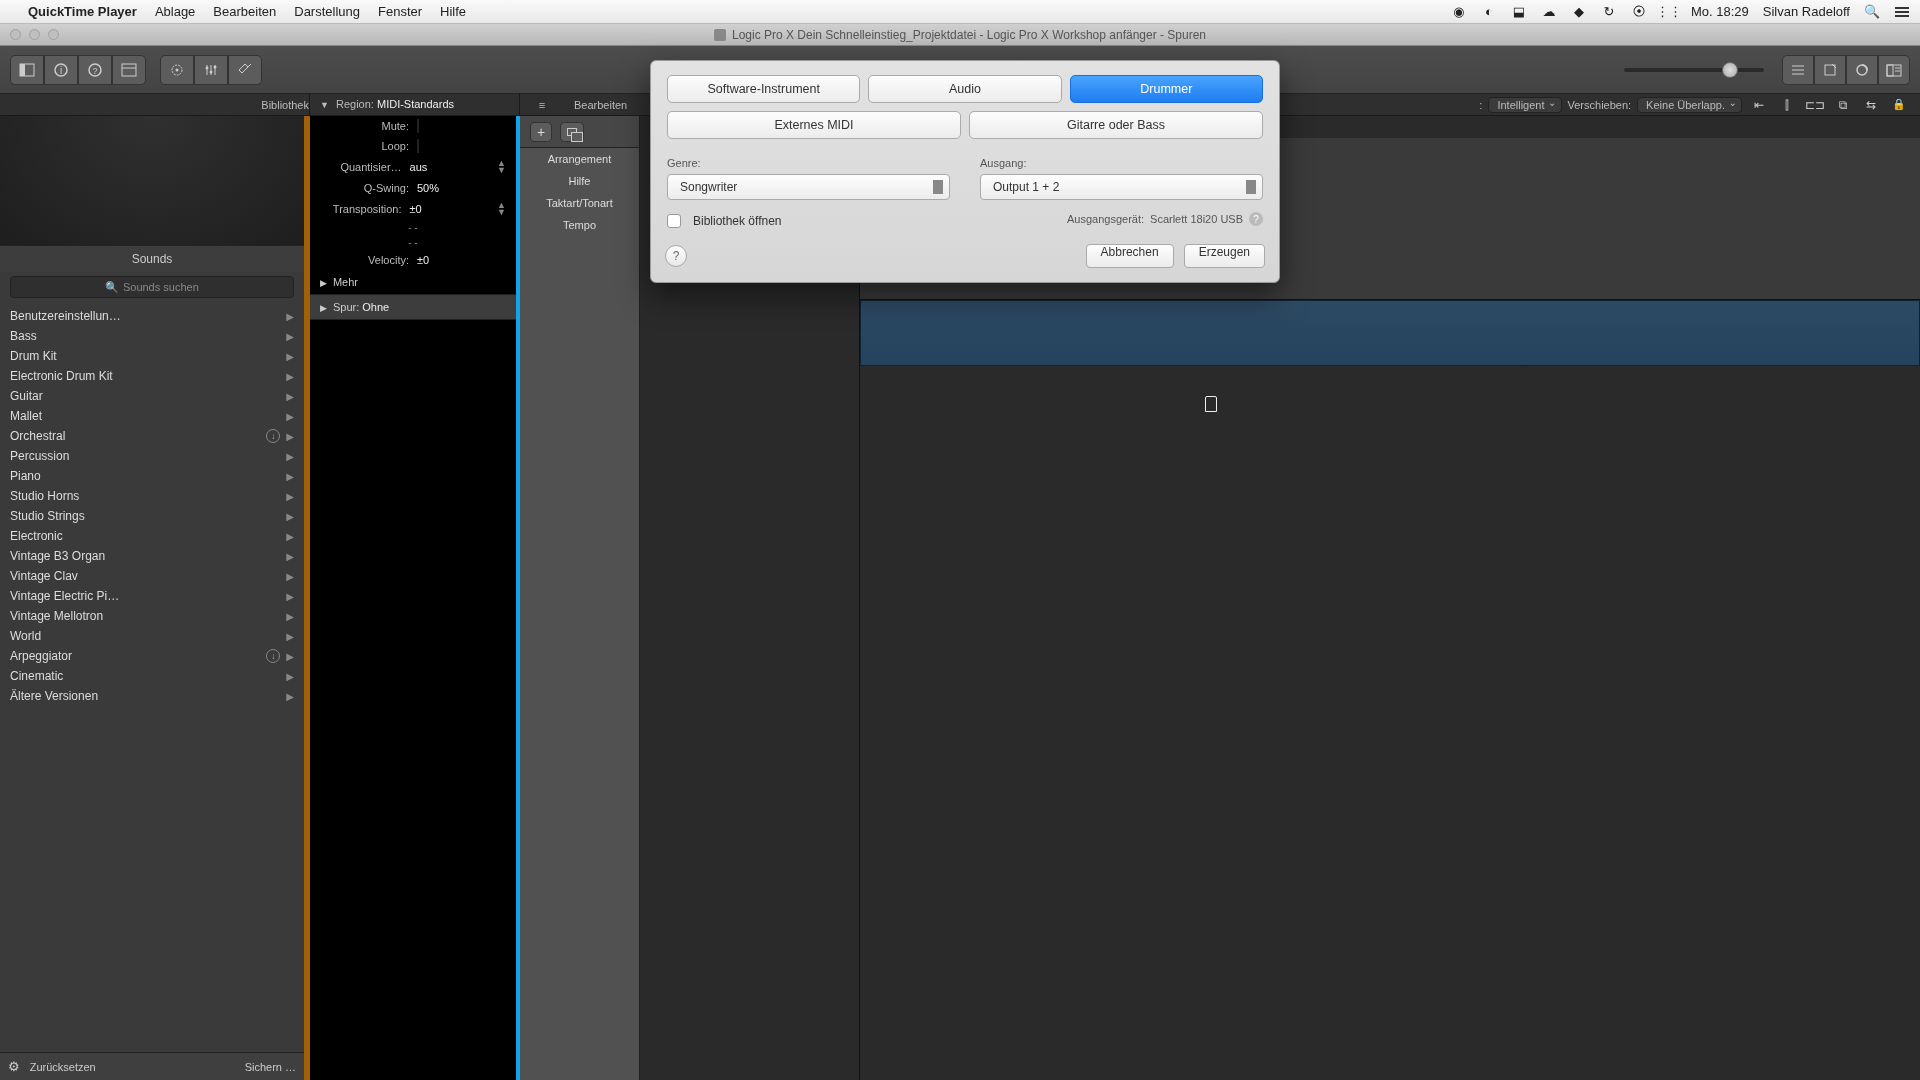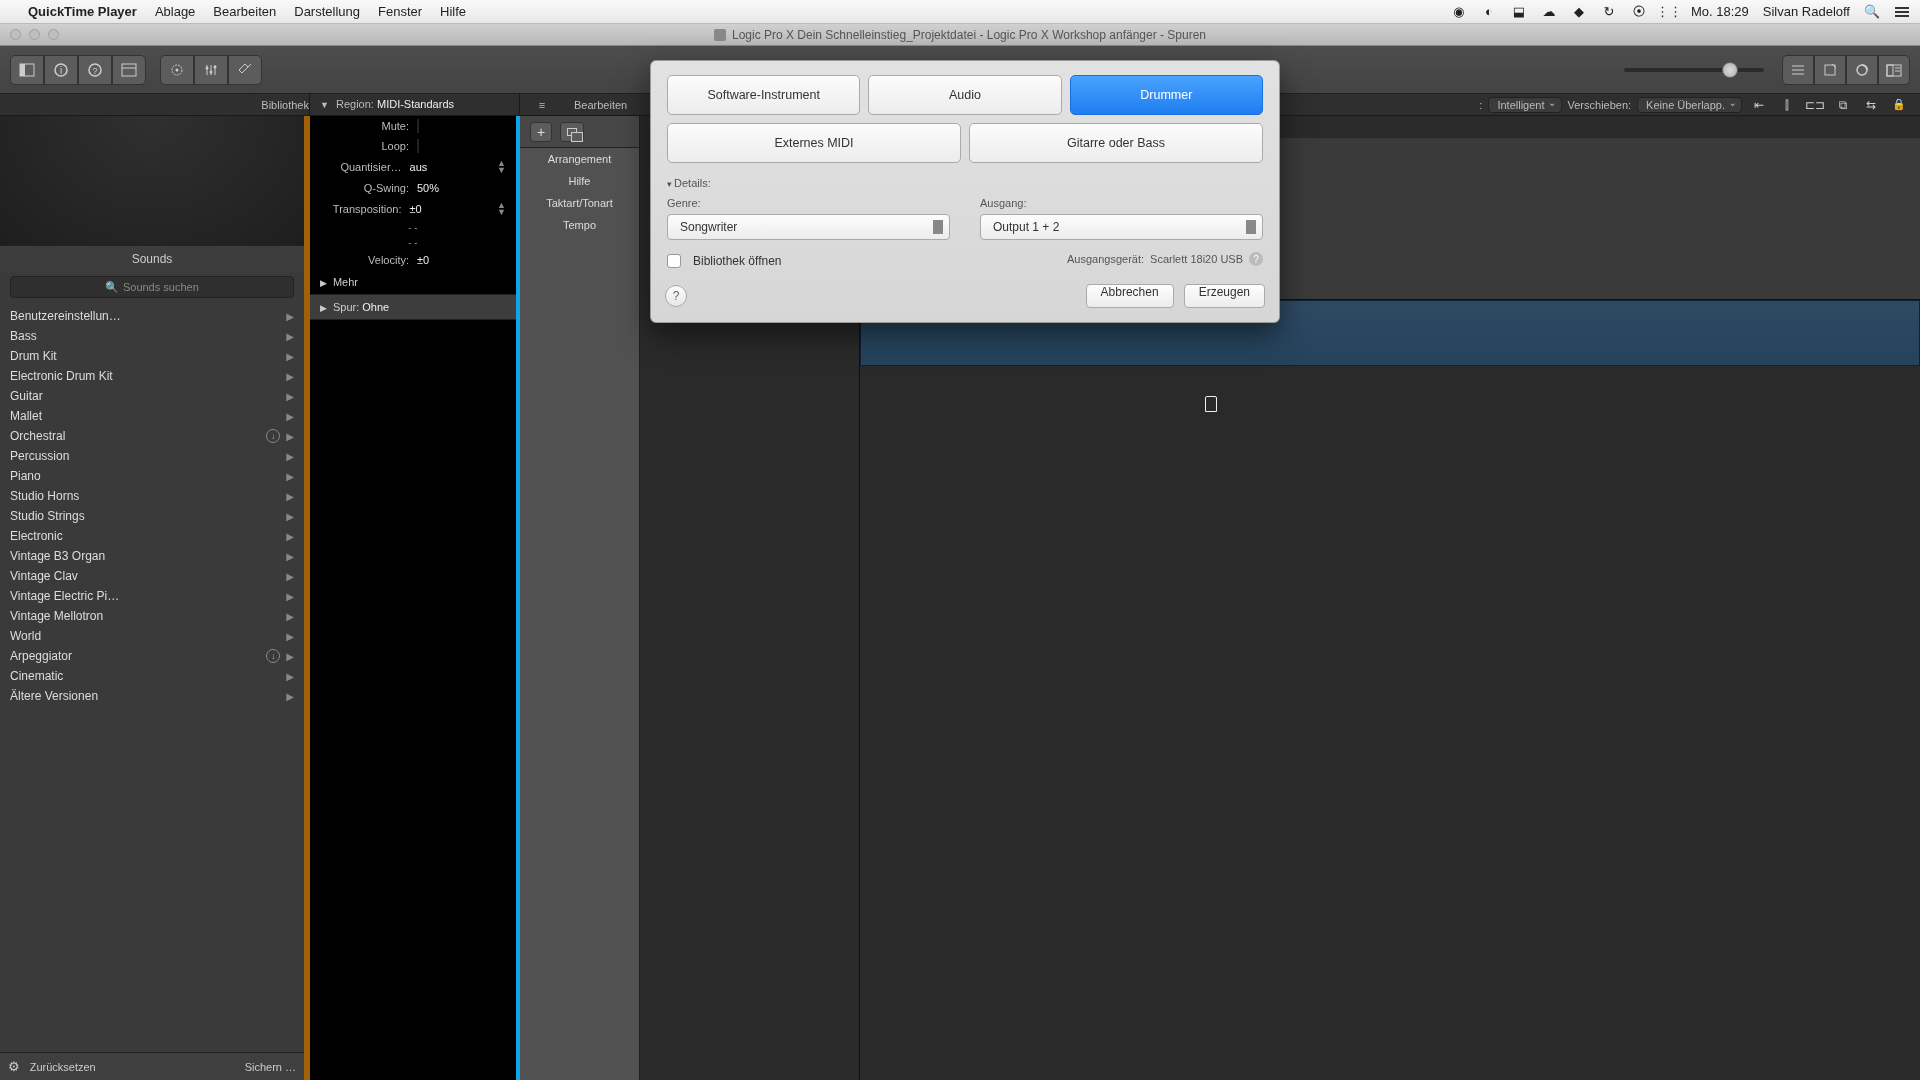--- a/index.html
+++ b/index.html
@@ -98,21 +98,21 @@
 
 .arrange { flex: 1; background: #2a2a2a; position: relative; }
 .arrange .region { position: absolute; top: 184px; left: 0; right: 0; height: 66px; background: linear-gradient(#2e4a63,#24435d); border: 1px solid #123; }
 .arrange .markerstrip { position: absolute; top: 22px; left: 0; right: 0; height: 162px; background: #3a3a3a; border-bottom: 1px solid #111; }
 .arrange .cursor { position: absolute; top: 280px; left: 345px; font-size: 14px; color: #222;}
 .arrange .cursor::before { content: ""; display: block; width: 10px; height: 14px; border: 1.5px solid #eee; border-radius: 2px 2px 0 0; }
 
 
 .modal { position: absolute; top: 60px; left: 650px; width: 630px; background: linear-gradient(#e2e2e2,#d6d6d6); border: 1px solid #999; border-radius: 6px; box-shadow: 0 12px 30px rgba(0,0,0,.5); font-size: 12px; color: #333; z-index: 50; }
 .modal .seg { display: flex; flex-wrap: wrap; gap: 8px; padding: 14px 16px 10px; }
-.modal .segbtn { flex: 1 1 30%; height: 40px; min-width: 180px; background: linear-gradient(#fcfcfc,#ececec); border: 1px solid #aaa; border-radius: 5px; display: flex; align-items: center; justify-content: center; font-size: 12.5px; }
+.modal .segbtn { flex: 1 1 30%; height: 28px; min-width: 180px; background: linear-gradient(#fcfcfc,#ececec); border: 1px solid #aaa; border-radius: 5px; display: flex; align-items: center; justify-content: center; font-size: 12.5px; }
 .modal .segbtn.sel { background: linear-gradient(#4aa3ff,#1e7df0); color: #fff; border-color: #1a6fe0; }
 .modal .details { padding: 4px 16px 0; }
 .modal .details .dhead { font-size: 11px; color: #555; }
 .modal .details .dhead::before { content: "▾ "; font-size: 9px; }
 .modal .drow { display: flex; gap: 30px; padding: 8px 16px 0; }
 .modal .dcol { flex: 1; }
 .modal .dcol .dlbl { font-size: 11px; color: #555; margin-bottom: 5px; }
 .modal .dsel { height: 26px; background: linear-gradient(#fdfdfd,#ececec); border: 1px solid #aaa; border-radius: 4px; display: flex; align-items: center; padding: 0 12px; position: relative; }
 .modal .dsel::after { content: ""; position: absolute; right: 6px; top: 5px; width: 10px; height: 14px; background: linear-gradient(#888,#888); -webkit-mask: none; }
 .modal .dsel .ud { position: absolute; right: 6px; font-size: 9px; color: #666; line-height: 8px; text-align: center; }
@@ -467,23 +467,20 @@
 </div>
 
 <div class="modal">
   <div class="seg">
     <div class="segbtn">Software-Instrument</div>
     <div class="segbtn">Audio</div>
     <div class="segbtn sel">Drummer</div>
     <div class="segbtn">Externes MIDI</div>
     <div class="segbtn">Gitarre oder Bass</div>
   </div>
-  <div class="details">
-      <div class="dhead">Details:</div>
-    </div>
   <div class="drow">
     <div class="dcol">
       <div class="dlbl">Genre:</div>
       <div class="dsel">
           <span>Songwriter</span>
           <span class="ud">▲<br>▼</span>
         </div>
     </div>
     <div class="dcol">
       <div class="dlbl">Ausgang:</div>

